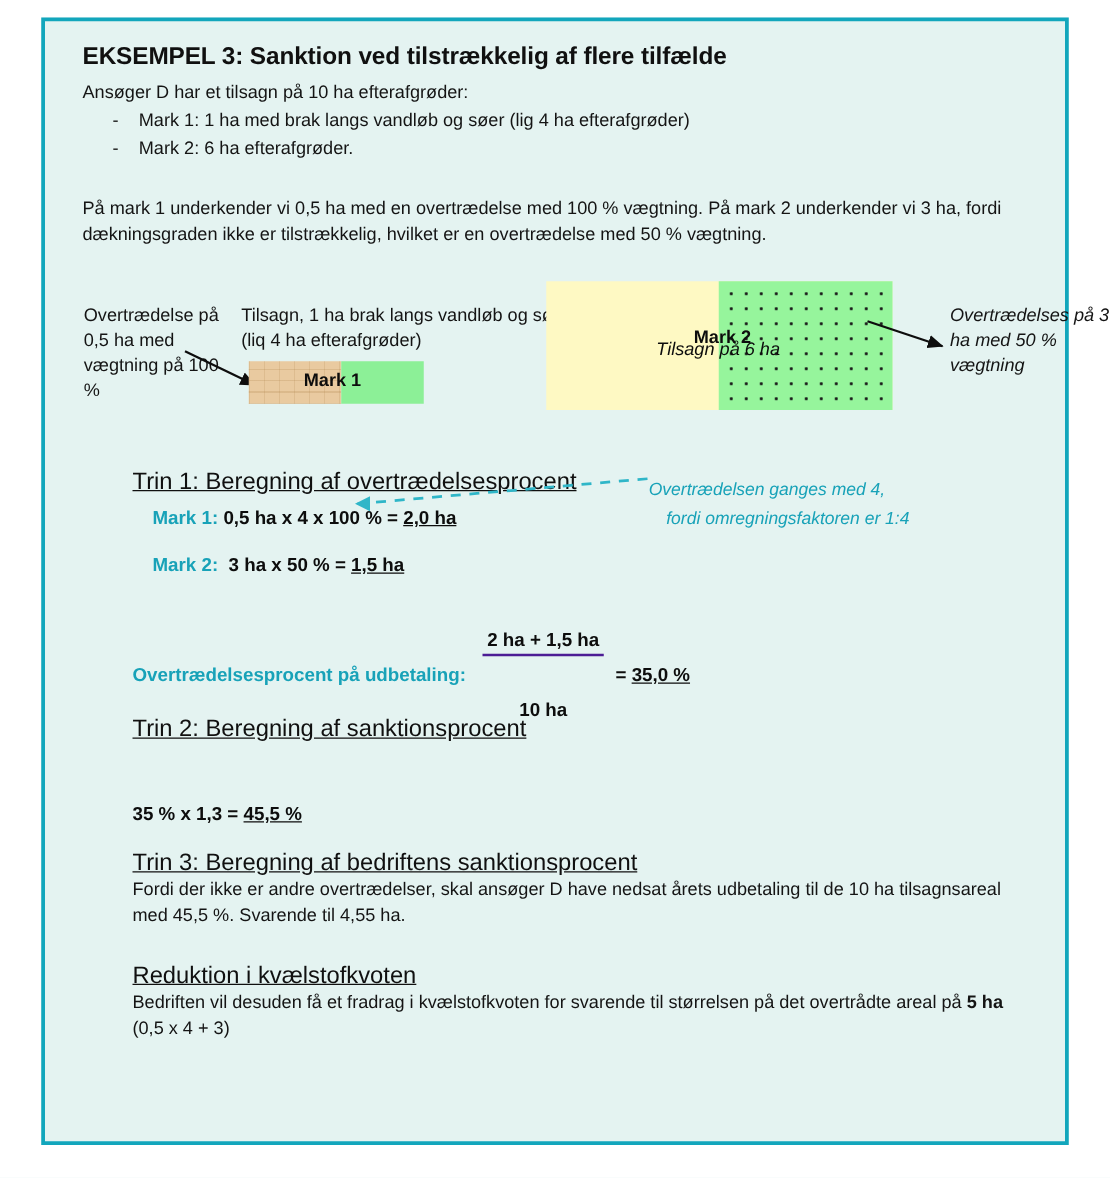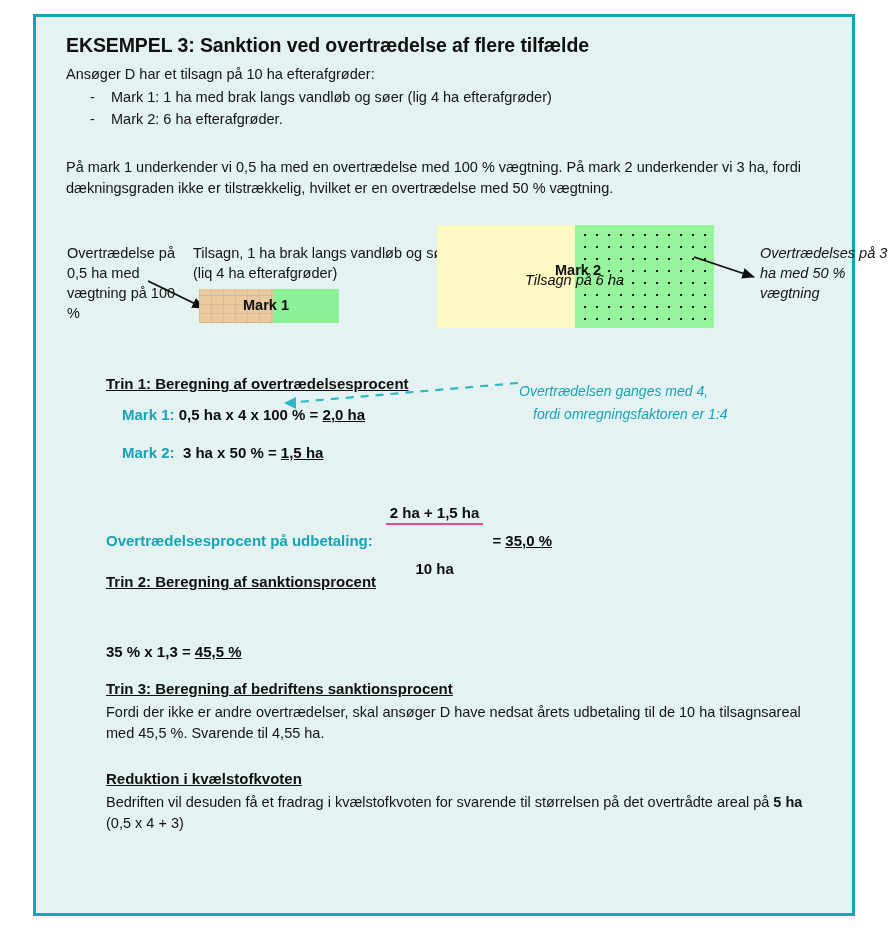--- a/index.html
+++ b/index.html
@@ -152,22 +152,22 @@
     font-size: 14.5px;
     font-style: italic;
     color: #0d0d0d;
     white-space: nowrap;
   }
 
   
   .step-head {
     position: absolute;
     left: 70px;
-    font-size: 15px;
-    font-weight: bold;
+    font-size: 19px;
+    font-weight: normal;
     text-decoration: underline;
     color: #101010;
   }
   .calc-row {
     position: absolute;
     font-size: 15px;
     font-weight: bold;
     color: #0d0d0d;
     white-space: nowrap;
   }
@@ -214,21 +214,21 @@
   #fraction {
     display: inline-block;
     text-align: center;
     margin: 0 9px 0 13px;
     font-size: 15px;
     font-weight: bold;
     color: #0d0d0d;
   }
   #fraction .num {
     padding: 0 4px 2px 4px;
-    border-bottom: 2px solid #ec4899;
+    border-bottom: 2px solid #4c1d95;
   }
   #fraction .den { padding-top: 10px; margin-top: 25px; }
   #pct-result {
     font-size: 15px;
     font-weight: bold;
     color: #0d0d0d;
   }
 
   #trin2-head { top: 556px; }
   #trin2-para { top: 578px; }
@@ -241,21 +241,21 @@
   #red-para { top: 775px; }
 
   .b { font-weight: bold; }
 </style>
 </head>
 <body>
 
 <div id="example-card">
   <div class="inner">
 
-    <div class="title">EKSEMPEL 3: Sanktion ved overtrædelse af flere tilfælde</div>
+    <div class="title">EKSEMPEL 3: Sanktion ved tilstrækkelig af flere tilfælde</div>
 
     <div class="intro-line">Ansøger D har et tilsagn på 10 ha efterafgrøder:</div>
 
     <div class="bullets">
       <div class="bullet">
         <span class="dash">-</span>
         <span>Mark 1: 1 ha med brak langs vandløb og søer (lig 4 ha efterafgrøder)</span>
       </div>
       <div class="bullet">
         <span class="dash">-</span>

